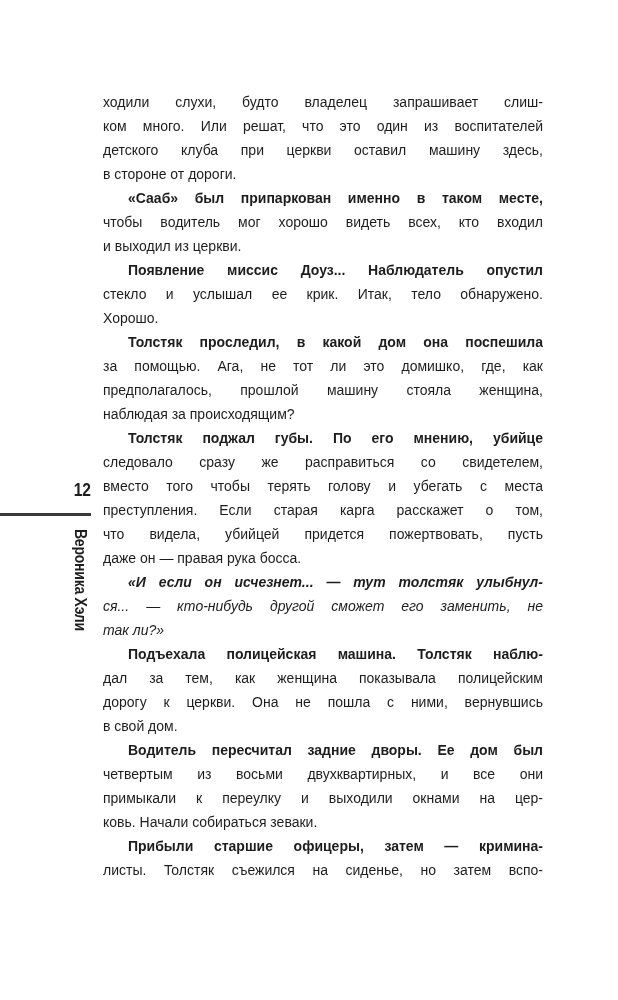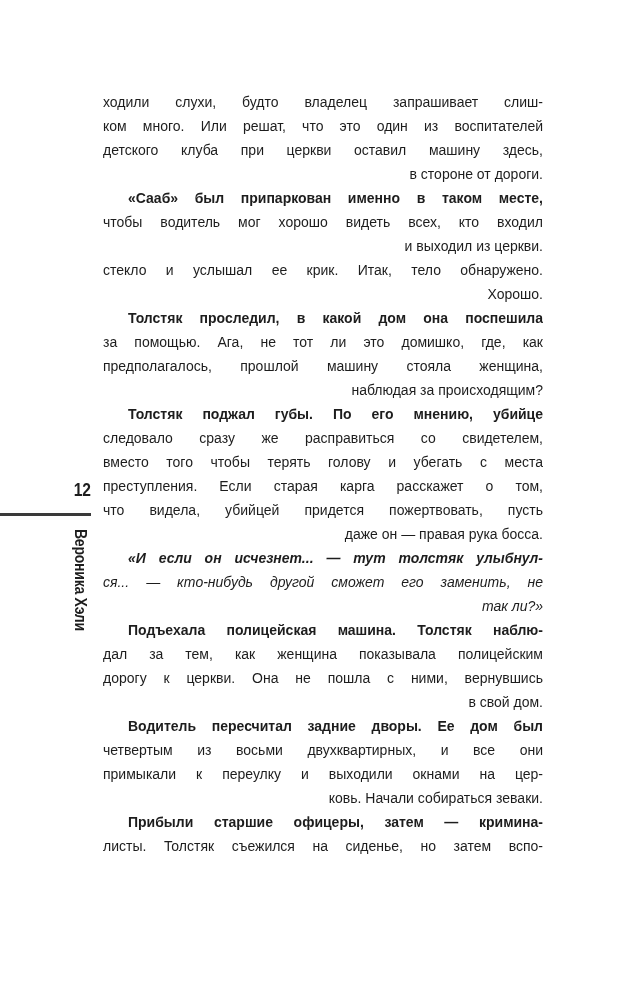--- a/index.html
+++ b/index.html
@@ -59,21 +59,21 @@
     left: 103px;
     top: 90px;
     width: 440px;
     font-size: 14px;
     line-height: 24px;
     color: var(--ink, #1d1d1d);
   }
   .line {
     height: 24px;
     overflow: hidden;
-    text-align: right;
+    text-align: left;
   }
   .line.j {
     text-align: justify;
     text-align-last: justify;
   }
   .line.ind {
     text-indent: 25px;
     font-weight: bold;
   }
   .line.it {
@@ -88,20 +88,21 @@
   <div class="margin-divider"></div>
   <div class="running-title">Вероника Хэли</div>
   <div class="text-block" id="text-block">
       <div class="line j">ходили слухи, будто владелец запрашивает слиш-</div>
       <div class="line j">ком много. Или решат, что это один из воспитателей</div>
       <div class="line j">детского клуба при церкви оставил машину здесь,</div>
       <div class="line">в стороне от дороги.</div>
       <div class="line j ind">«Сааб» был припаркован именно в таком месте,</div>
       <div class="line j">чтобы водитель мог хорошо видеть всех, кто входил</div>
       <div class="line">и выходил из церкви.</div>
+      <div class="line j ind">Появление миссис Доуз... Наблюдатель опустил</div>
       <div class="line j">стекло и услышал ее крик. Итак, тело обнаружено.</div>
       <div class="line">Хорошо.</div>
       <div class="line j ind">Толстяк проследил, в какой дом она поспешила</div>
       <div class="line j">за помощью. Ага, не тот ли это домишко, где, как</div>
       <div class="line j">предполагалось, прошлой машину стояла женщина,</div>
       <div class="line">наблюдая за происходящим?</div>
       <div class="line j ind">Толстяк поджал губы. По его мнению, убийце</div>
       <div class="line j">следовало сразу же расправиться со свидетелем,</div>
       <div class="line j">вместо того чтобы терять голову и убегать с места</div>
       <div class="line j">преступления. Если старая карга расскажет о том,</div>

